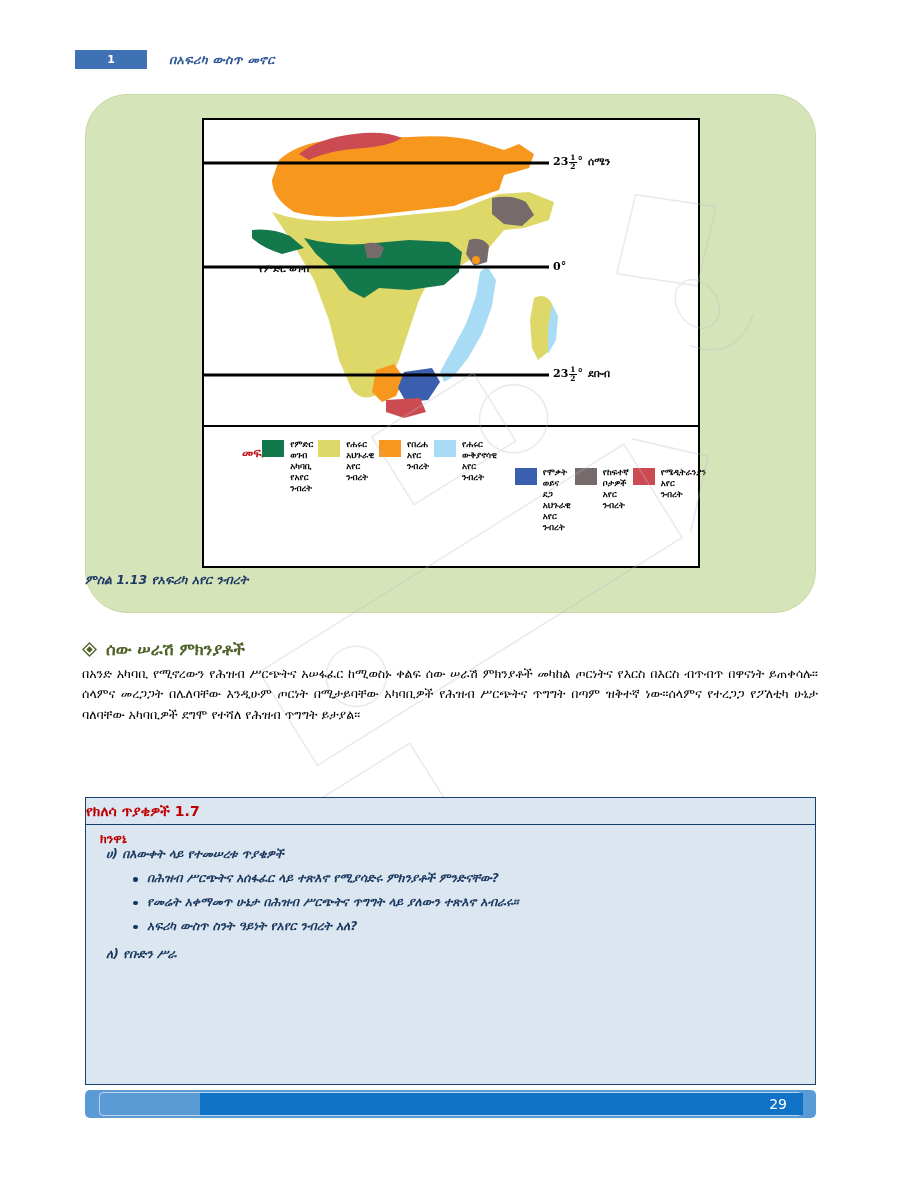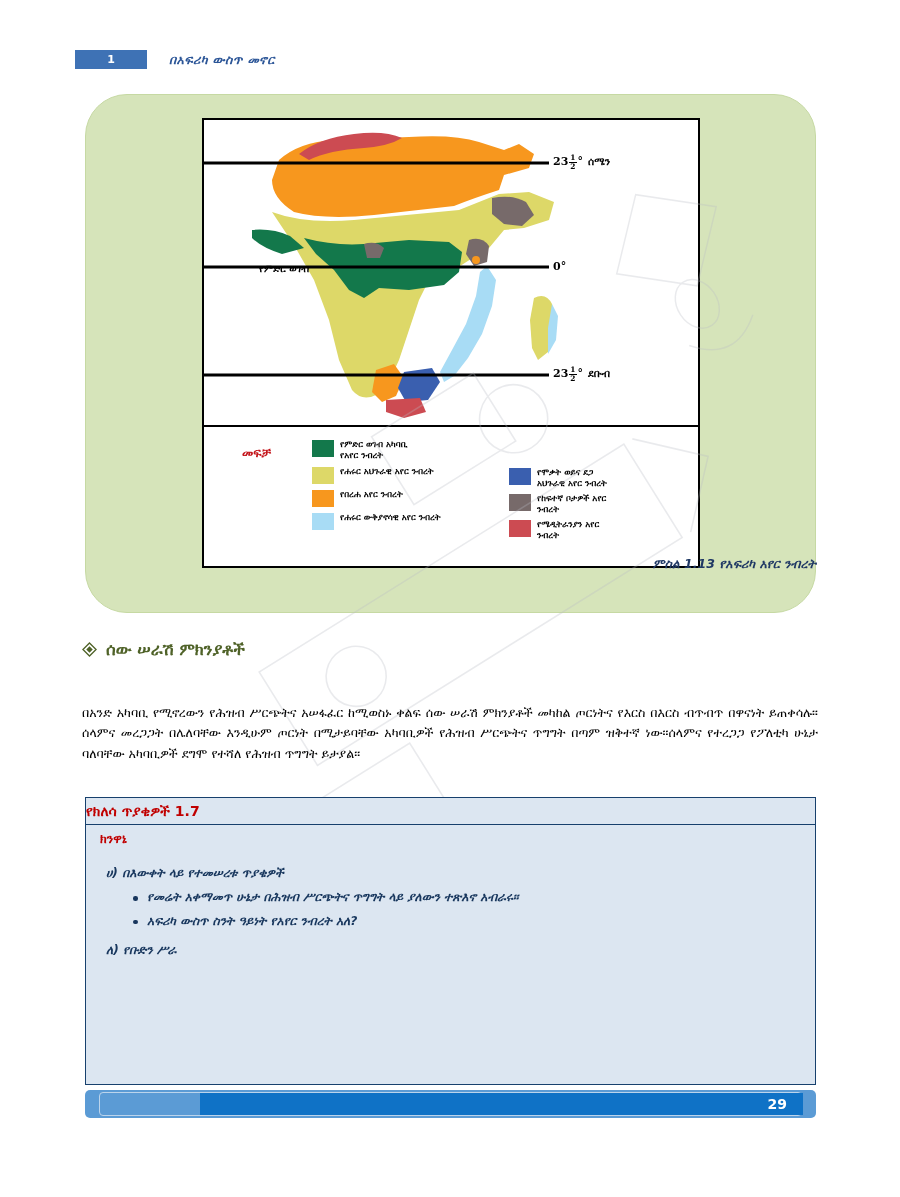--- a/index.html
+++ b/index.html
@@ -142,25 +142,24 @@
     left: 38px;
     top: 18px;
     color: #C4161C;
     font-size: 12.5px;
     font-weight: bold;
     font-family: "DejaVu Sans", sans-serif;
   }
   .legend-col {
     position: absolute;
     display: flex;
-    flex-direction: column;
     justify-content: flex-end;
   }
   .legend-col.left  { left: 108px; top: 12px; width: 185px; gap: 5px; }
-  .legend-col.right { left: 305px; top: 40px; width: 180px; gap: 4px; }
+  .legend-col.right { left: 322px; top: 40px; width: 180px; gap: 4px; }
 
   .legend-item {
     display: flex;
     align-items: flex-start;
     gap: 6px;
   }
   .swatch {
     width: 22px;
     height: 17px;
     flex: 0 0 auto;
@@ -170,23 +169,23 @@
     font-size: 8.6px;
     font-weight: bold;
     line-height: 1.28;
     color: #000;
     font-family: "DejaVu Sans", sans-serif;
   }
 
   .figure-caption {
     position: absolute;
     left: 0;
-    top: 556px;
+    top: 572px;
     width: 731px;
-    text-align: right;
+    text-align: left;
     color: #1F3864;
     font-size: 12.5px;
     font-weight: bold;
     font-style: italic;
     font-family: "DejaVu Sans", sans-serif;
     z-index: 4;
   }
 
   
   .section-heading {
@@ -203,21 +202,21 @@
     color: #4F6228;
     font-size: 16.5px;
     font-weight: bold;
     font-family: "DejaVu Sans", sans-serif;
   }
 
   
   .body-text {
     position: absolute;
     left: 82px;
-    top: 703px;
+    top: 664px;
     width: 736px;
     font-size: 12.6px;
     line-height: 1.62;
     color: #000000;
     text-align: justify;
     font-family: "DejaVu Sans", sans-serif;
     z-index: 6;
   }
 
   
@@ -244,21 +243,21 @@
     font-size: 14px;
     font-weight: bold;
     font-family: "DejaVu Sans", sans-serif;
   }
   .exercise-body { padding: 7px 14px 0 14px; }
 
   .knwane {
     color: #C00000;
     font-size: 12.5px;
     font-weight: bold;
-    margin-bottom: 19px;
+    margin-bottom: 0;
     font-family: Liberation Sans, sans-serif;
   }
   .sub-heading {
     color: #17365D;
     font-size: 12.2px;
     font-weight: bold;
     font-style: italic;
     margin: 0 0 6px 6px;
     font-family: "DejaVu Sans", sans-serif;
   }
@@ -324,21 +323,21 @@
     width: 603px;
     height: 22px;
     background: #0F72C6;
   }
   .page-number {
     position: absolute;
     right: 14px;
     top: 3px;
     color: #ffffff;
     font-size: 14px;
-    font-weight: bold;
+    font-weight: normal;
     font-family: "DejaVu Sans", sans-serif;
   }
 </style>
 </head>
 <body>
 
 <svg class="watermark" viewBox="0 0 900 1197">
   <g stroke="#b9bcc4" stroke-width="1.6" fill="none" transform="rotate(-32 450 600)">
     <path d="M250 560 h430 v110 h-430 z"></path>
     <circle cx="330" cy="615" r="30"></circle>
@@ -469,20 +468,21 @@
 
 <div class="exercise-box">
   <div class="exercise-title-bar">
     <span class="exercise-title">የክለሳ ጥያቄዎች 1.7</span>
   </div>
   <div class="exercise-body">
     <div class="knwane">ክንዋኔ</div>
 
     <div class="sub-heading">ሀ) በእውቀት ላይ የተመሠረቱ ጥያቄዎች</div>
     <ul class="q-list">
+      <li>በሕዝብ ሥርጭትና አሰፋፈር ላይ ተጽእኖ የሚያሳድሩ ምክንያቶች ምንድናቸው?</li>
       <li>የመሬት አቀማመጥ ሁኔታ በሕዝብ ሥርጭትና ጥግግት ላይ ያለውን ተጽእኖ አብራሩ።</li>
       <li>አፍሪካ ውስጥ ስንት ዓይነት የአየር ንብረት አለ?</li>
     </ul>
 
     <div class="sub-heading">ለ) የቡድን ሥራ</div>
   </div>
 </div>
 
 <div class="footer-bar">
   <div class="footer-inner">

